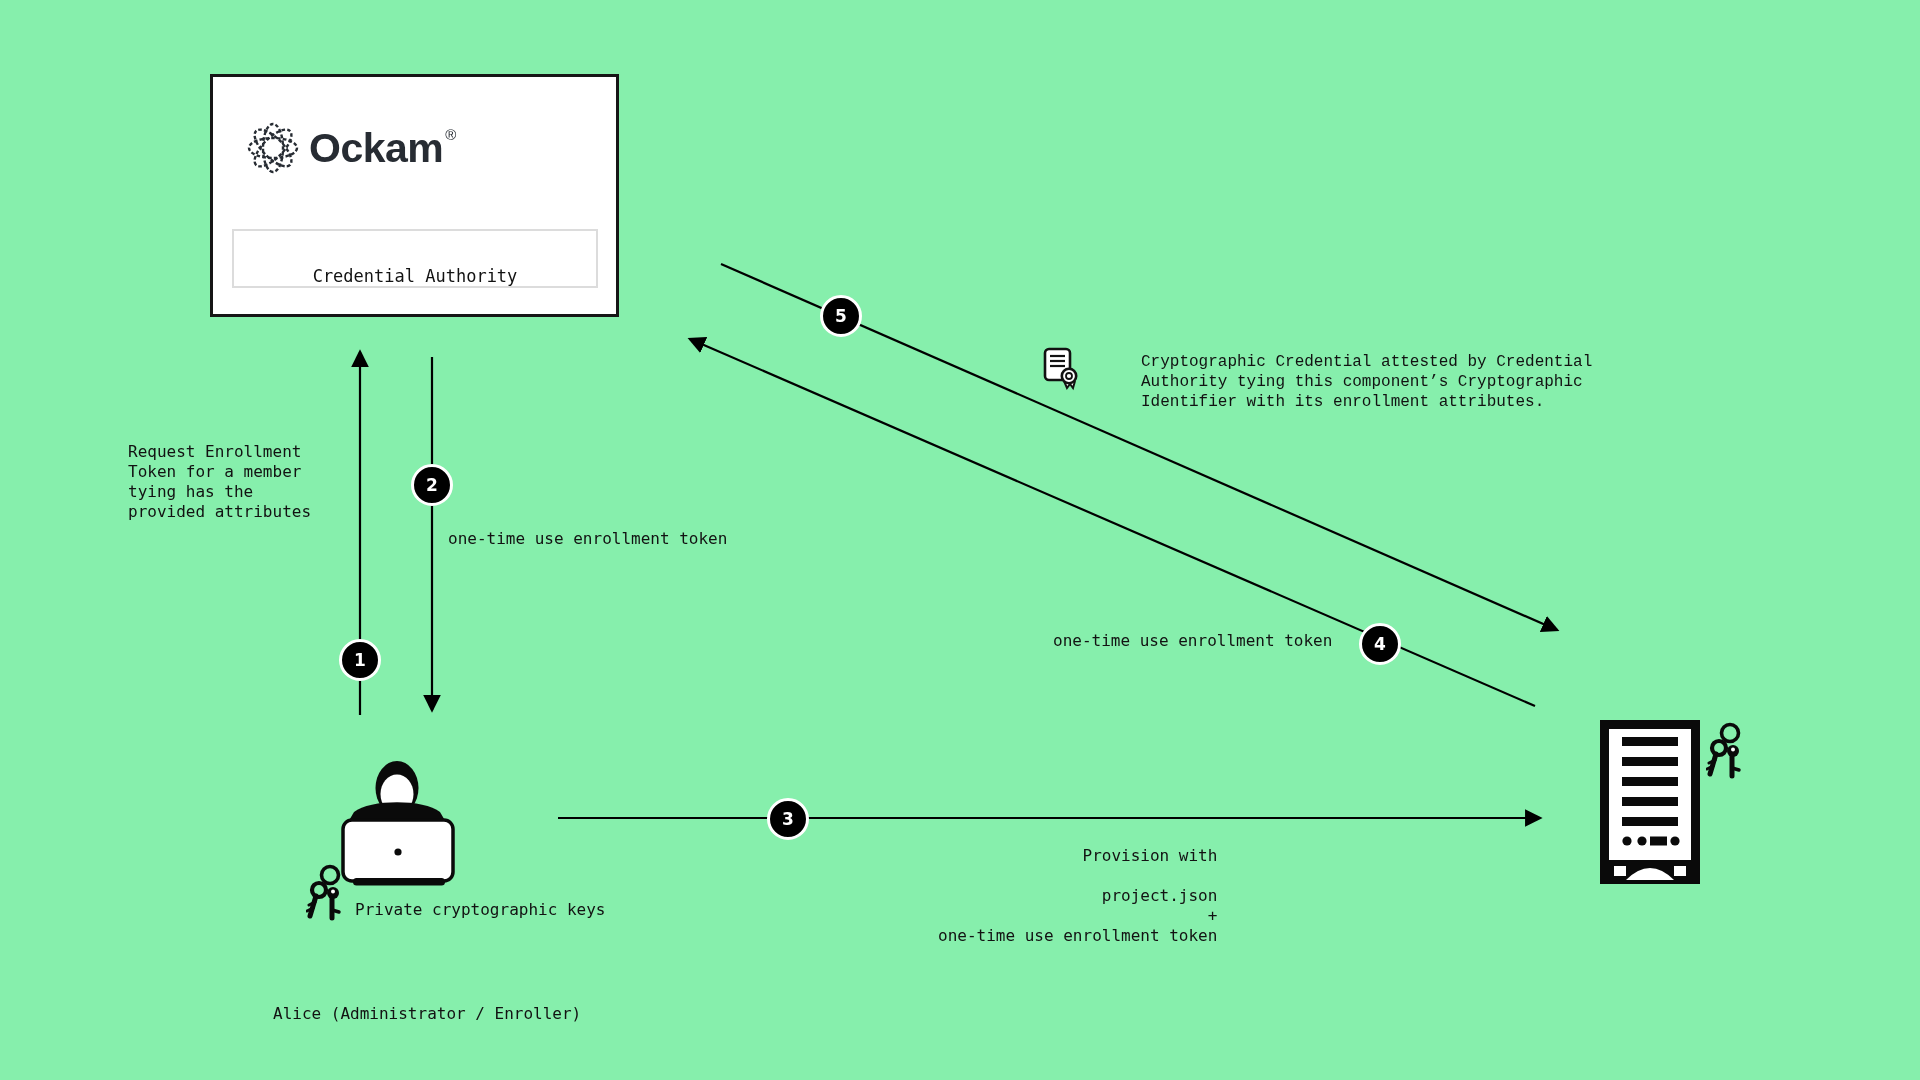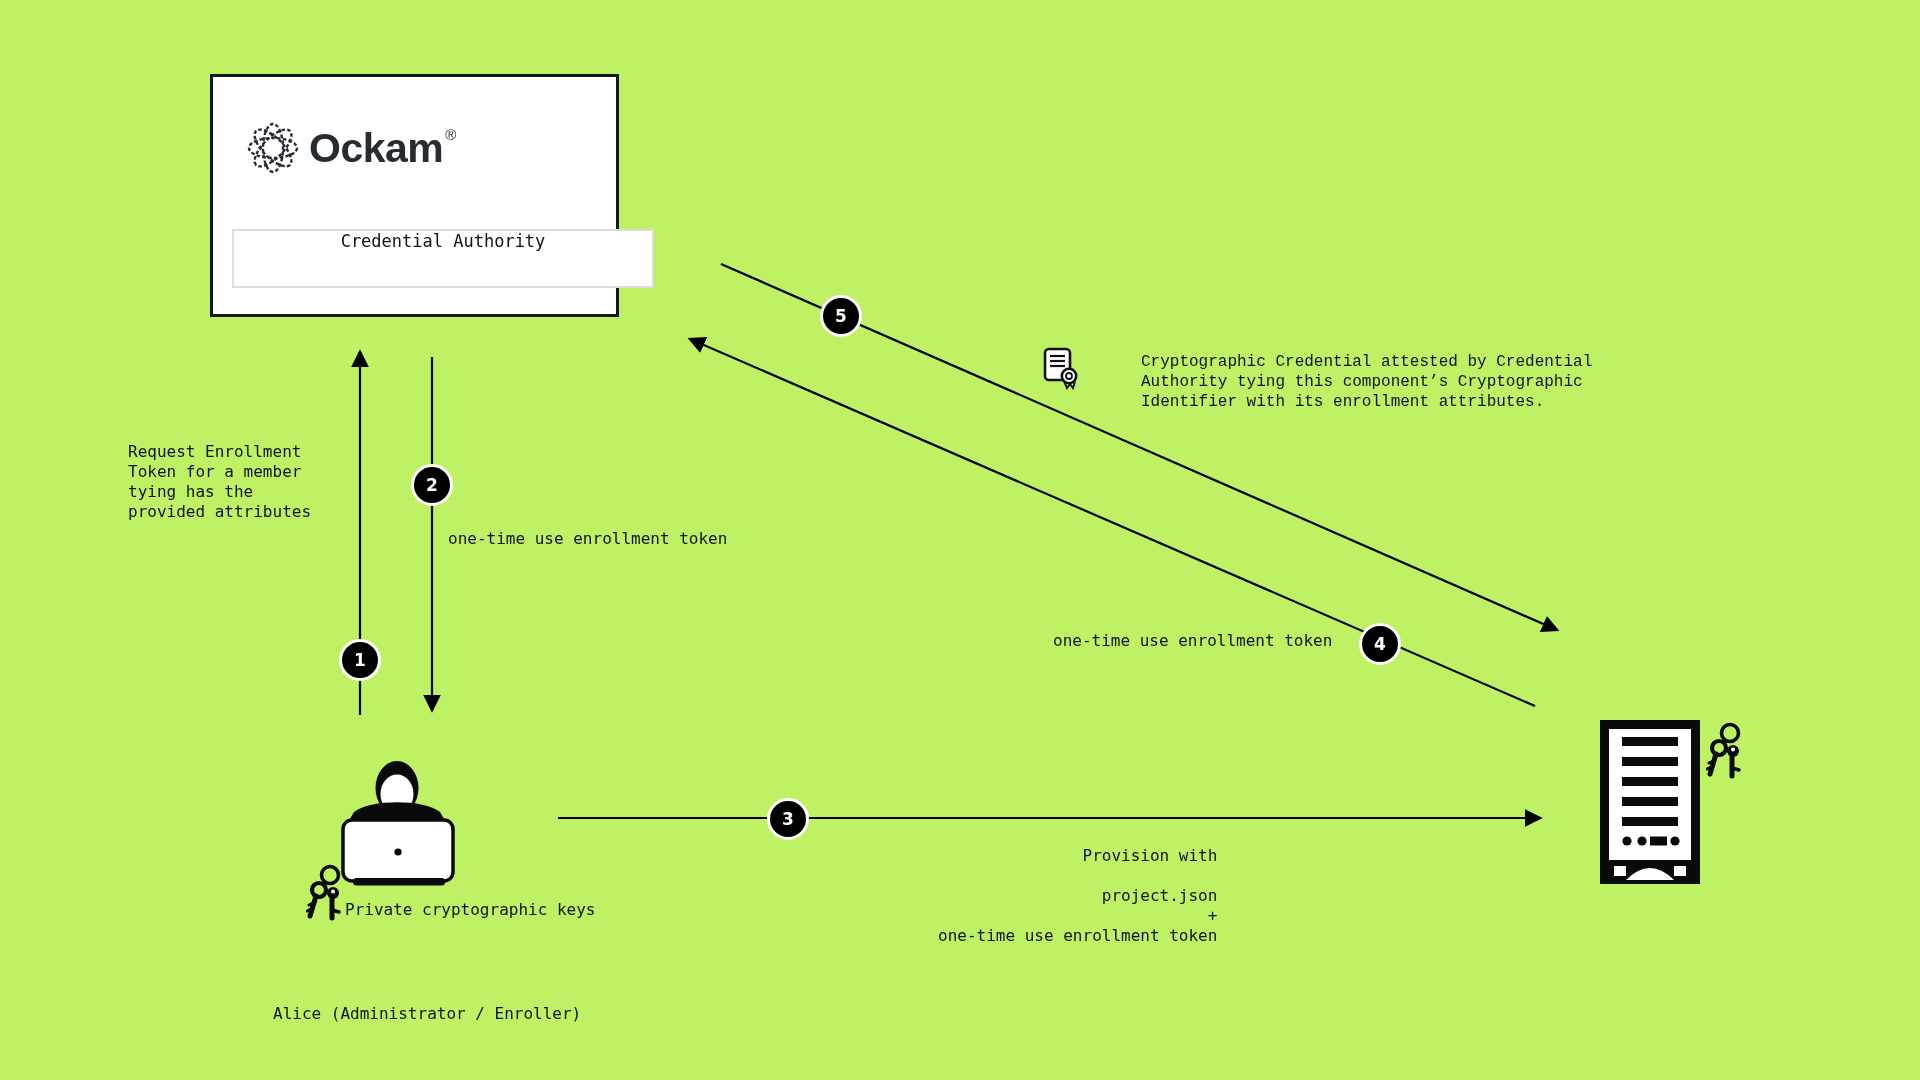--- a/index.html
+++ b/index.html
@@ -1,32 +1,32 @@
 <!DOCTYPE html>
 <html><head>
 <meta charset="utf-8">
 <style>
   html,body{margin:0;padding:0;background:#ffffff;}
-  .stage{position:relative;width:1920px;height:1080px;background:#bef264;overflow:hidden;
+  .stage{position:relative;width:1920px;height:1080px;background:#86efac;overflow:hidden;
          font-family:"DejaVu Sans Mono",monospace;color:#121212;}
   .abs{position:absolute;}
   .mono{font-family:"DejaVu Sans Mono",monospace;font-size:16px;line-height:20px;
         color:#121212;white-space:pre-line;}
   
   .orch-box{left:210px;top:74px;width:409px;height:243px;border:3px solid #161616;
             background:#fff;box-sizing:border-box;z-index:2;}
   .brand-row{position:absolute;left:33px;top:42px;height:58px;display:flex;align-items:center;}
   .brand-word{font-family:"Liberation Sans",sans-serif;font-weight:bold;font-size:41px;
               color:#272c33;letter-spacing:-0.5px;margin-left:9px;}
   .brand-reg{font-family:"Liberation Sans",sans-serif;font-size:15px;color:#272c33;
              vertical-align:top;position:relative;top:-14px;margin-left:2px;font-weight:normal;}
   .orch-title{position:absolute;left:0;top:105px;width:100%;text-align:center;
               font-family:"DejaVu Sans Mono",monospace;font-weight:bold;font-size:20px;color:#0a0a0a;}
-  .ca-box{position:absolute;left:19px;top:152px;width:422px;height:59px;border:2px solid #dcdcdc;
-          box-sizing:border-box;background:#fff;display:flex;align-items:flex-start;justify-content:center;
+  .ca-box{position:absolute;left:19px;top:152px;width:366px;height:59px;border:2px solid #dcdcdc;
+          box-sizing:border-box;background:#fff;display:flex;align-items:flex-end;justify-content:center;
           font-size:17px;color:#121212;}
   
   .badge{position:absolute;width:42px;height:42px;border-radius:50%;background:#000;
          border:3px solid #fff;box-sizing:border-box;display:flex;align-items:center;justify-content:center;
          color:#fff;font-family:"DejaVu Sans",sans-serif;font-weight:bold;font-size:17px;z-index:5;}
   svg{display:block;}
   .lines{left:0;top:0;z-index:1;}
   .icon{z-index:3;}
 </style>
 </head>
@@ -88,21 +88,21 @@
   <div class="abs mono" style="left:448px;top:529px;">one-time use enrollment token</div>
   <div class="abs mono" style="left:1141px;top:352px;font-family:Liberation Mono, monospace;">Cryptographic Credential attested by Credential
 Authority tying this component’s Cryptographic
 Identifier with its enrollment attributes.</div>
   <div class="abs mono" style="left:1053px;top:631px;">one-time use enrollment token</div>
   <div class="abs mono" style="left:938px;top:846px;text-align:right;">Provision with
 
 project.json
 +
 one-time use enrollment token</div>
-  <div class="abs mono" style="left:345px;top:900px;">Private cryptographic keys</div>
+  <div class="abs mono" style="left:355px;top:900px;">Private cryptographic keys</div>
   <div class="abs mono" style="left:273px;top:972px;margin-top:32px;">Alice (Administrator / Enroller)</div>
 
   <svg class="abs icon" style="left:1042px;top:347px;" width="38" height="44" viewBox="0 0 38 44">
     <rect x="3" y="2" width="25" height="31" rx="4" fill="#fff" stroke="#111" stroke-width="2.6"></rect>
     <g stroke="#111" stroke-width="2.2">
       <line x1="8" y1="9" x2="23" y2="9"></line>
       <line x1="8" y1="14" x2="23" y2="14"></line>
       <line x1="8" y1="19" x2="23" y2="19"></line>
     </g>
     <path d="M22,34 L25,41 L28,37 L31,41 L33,34" fill="#fff" stroke="#111" stroke-width="2"></path>

